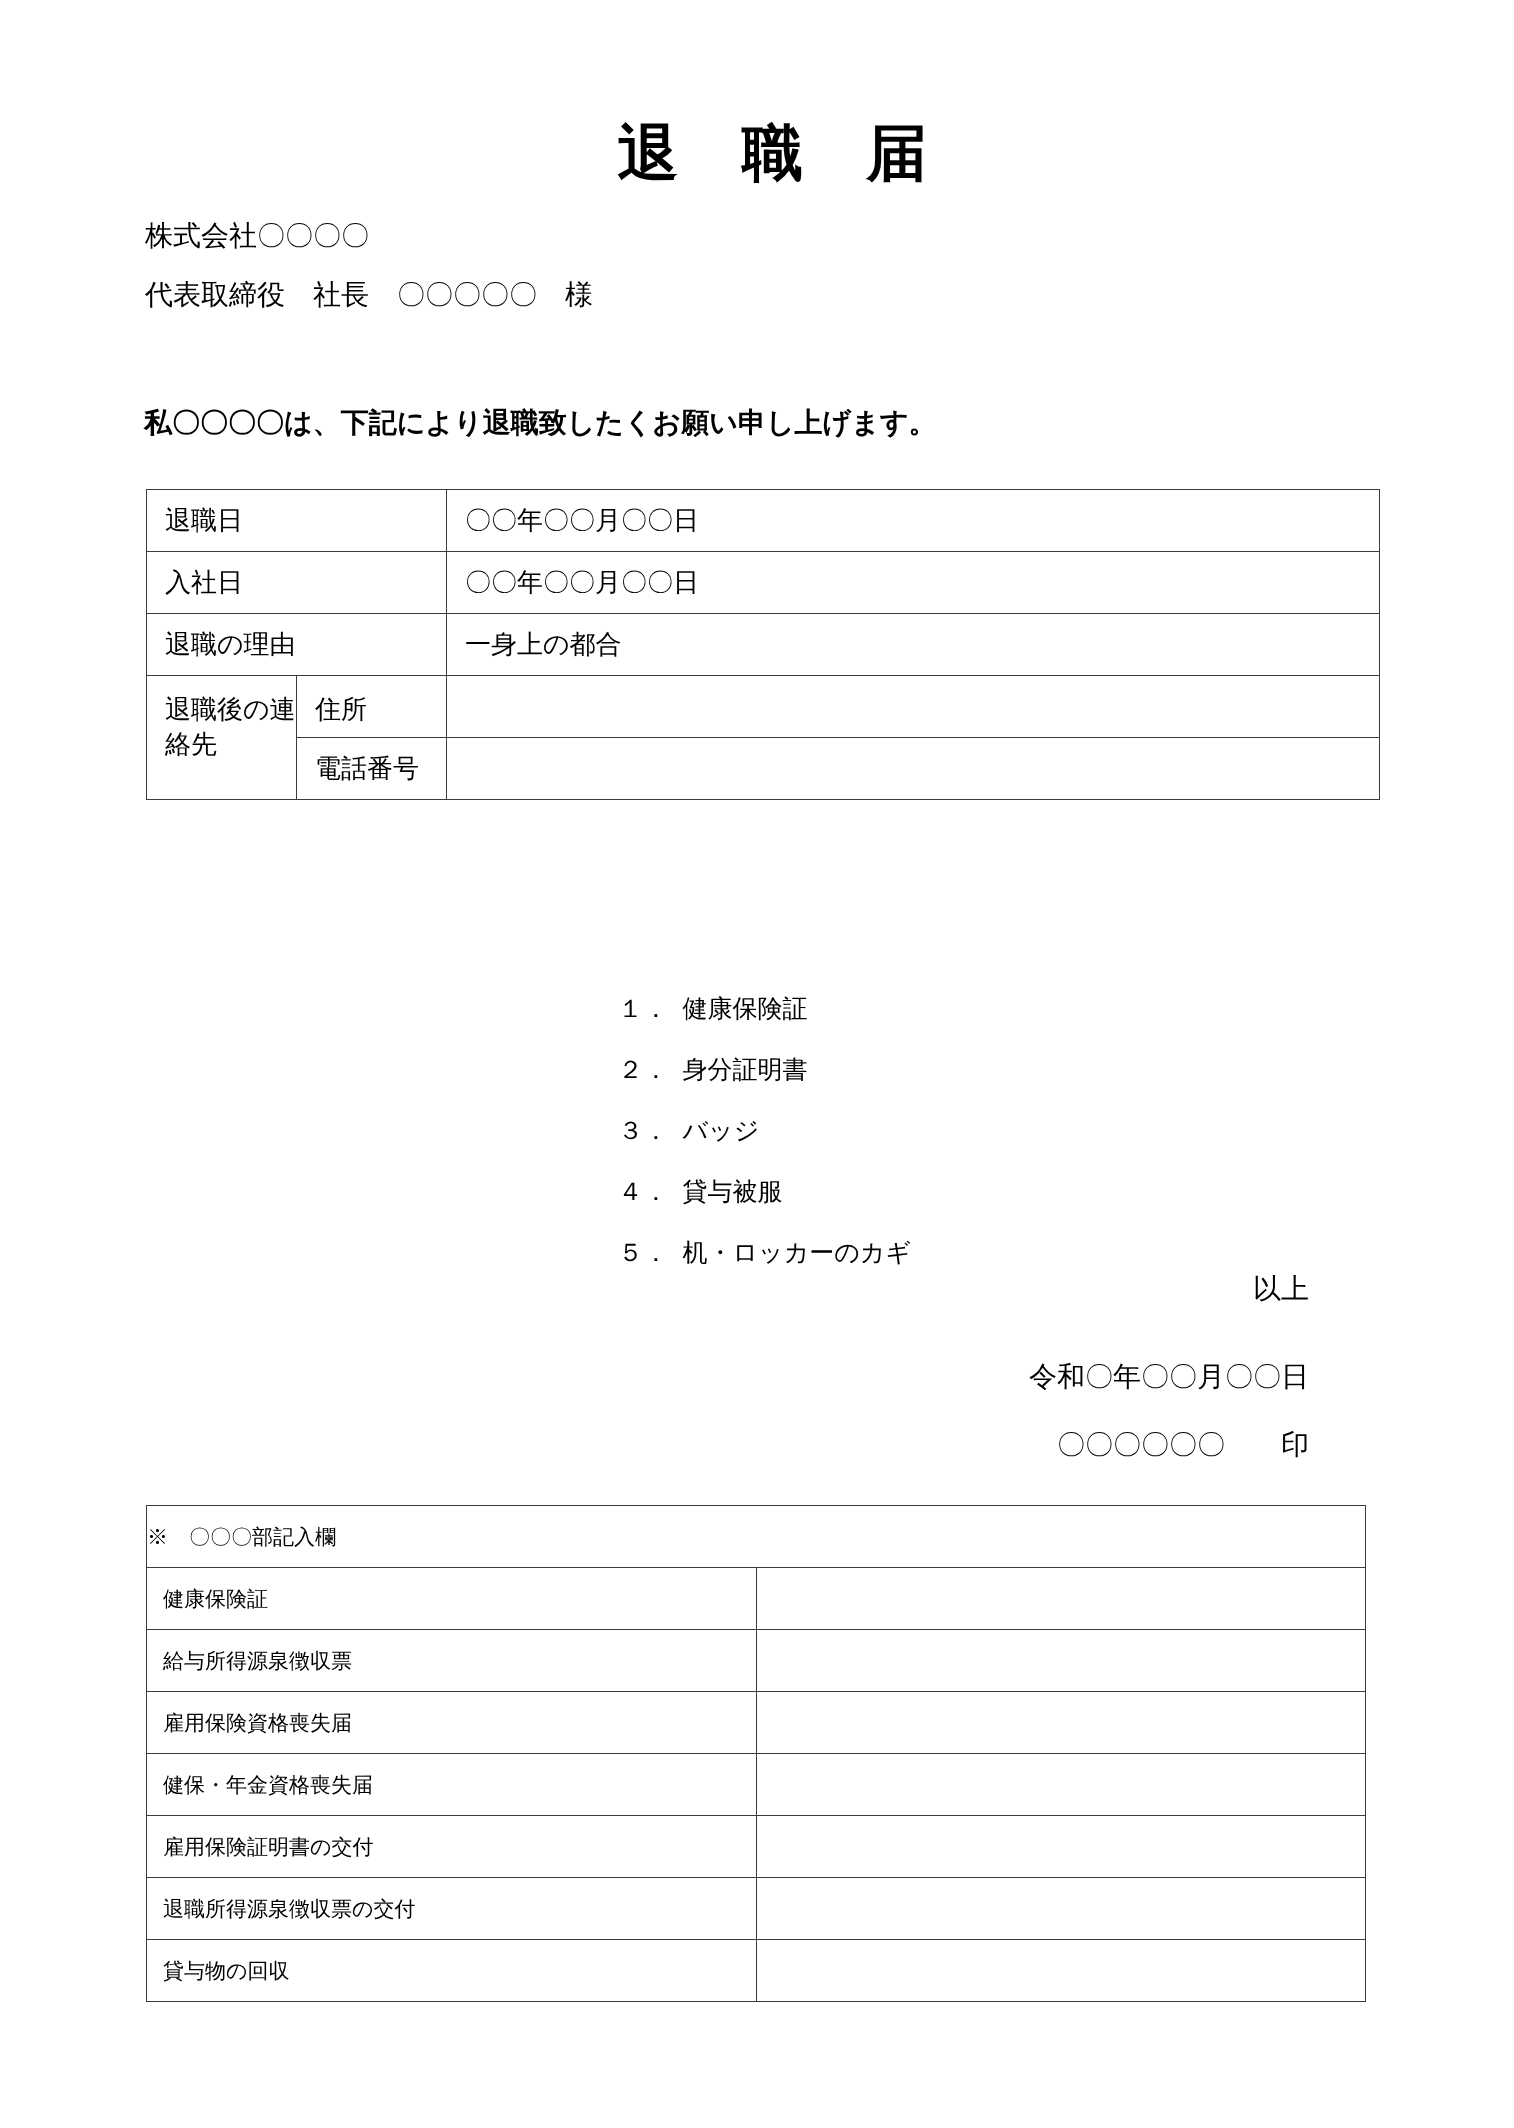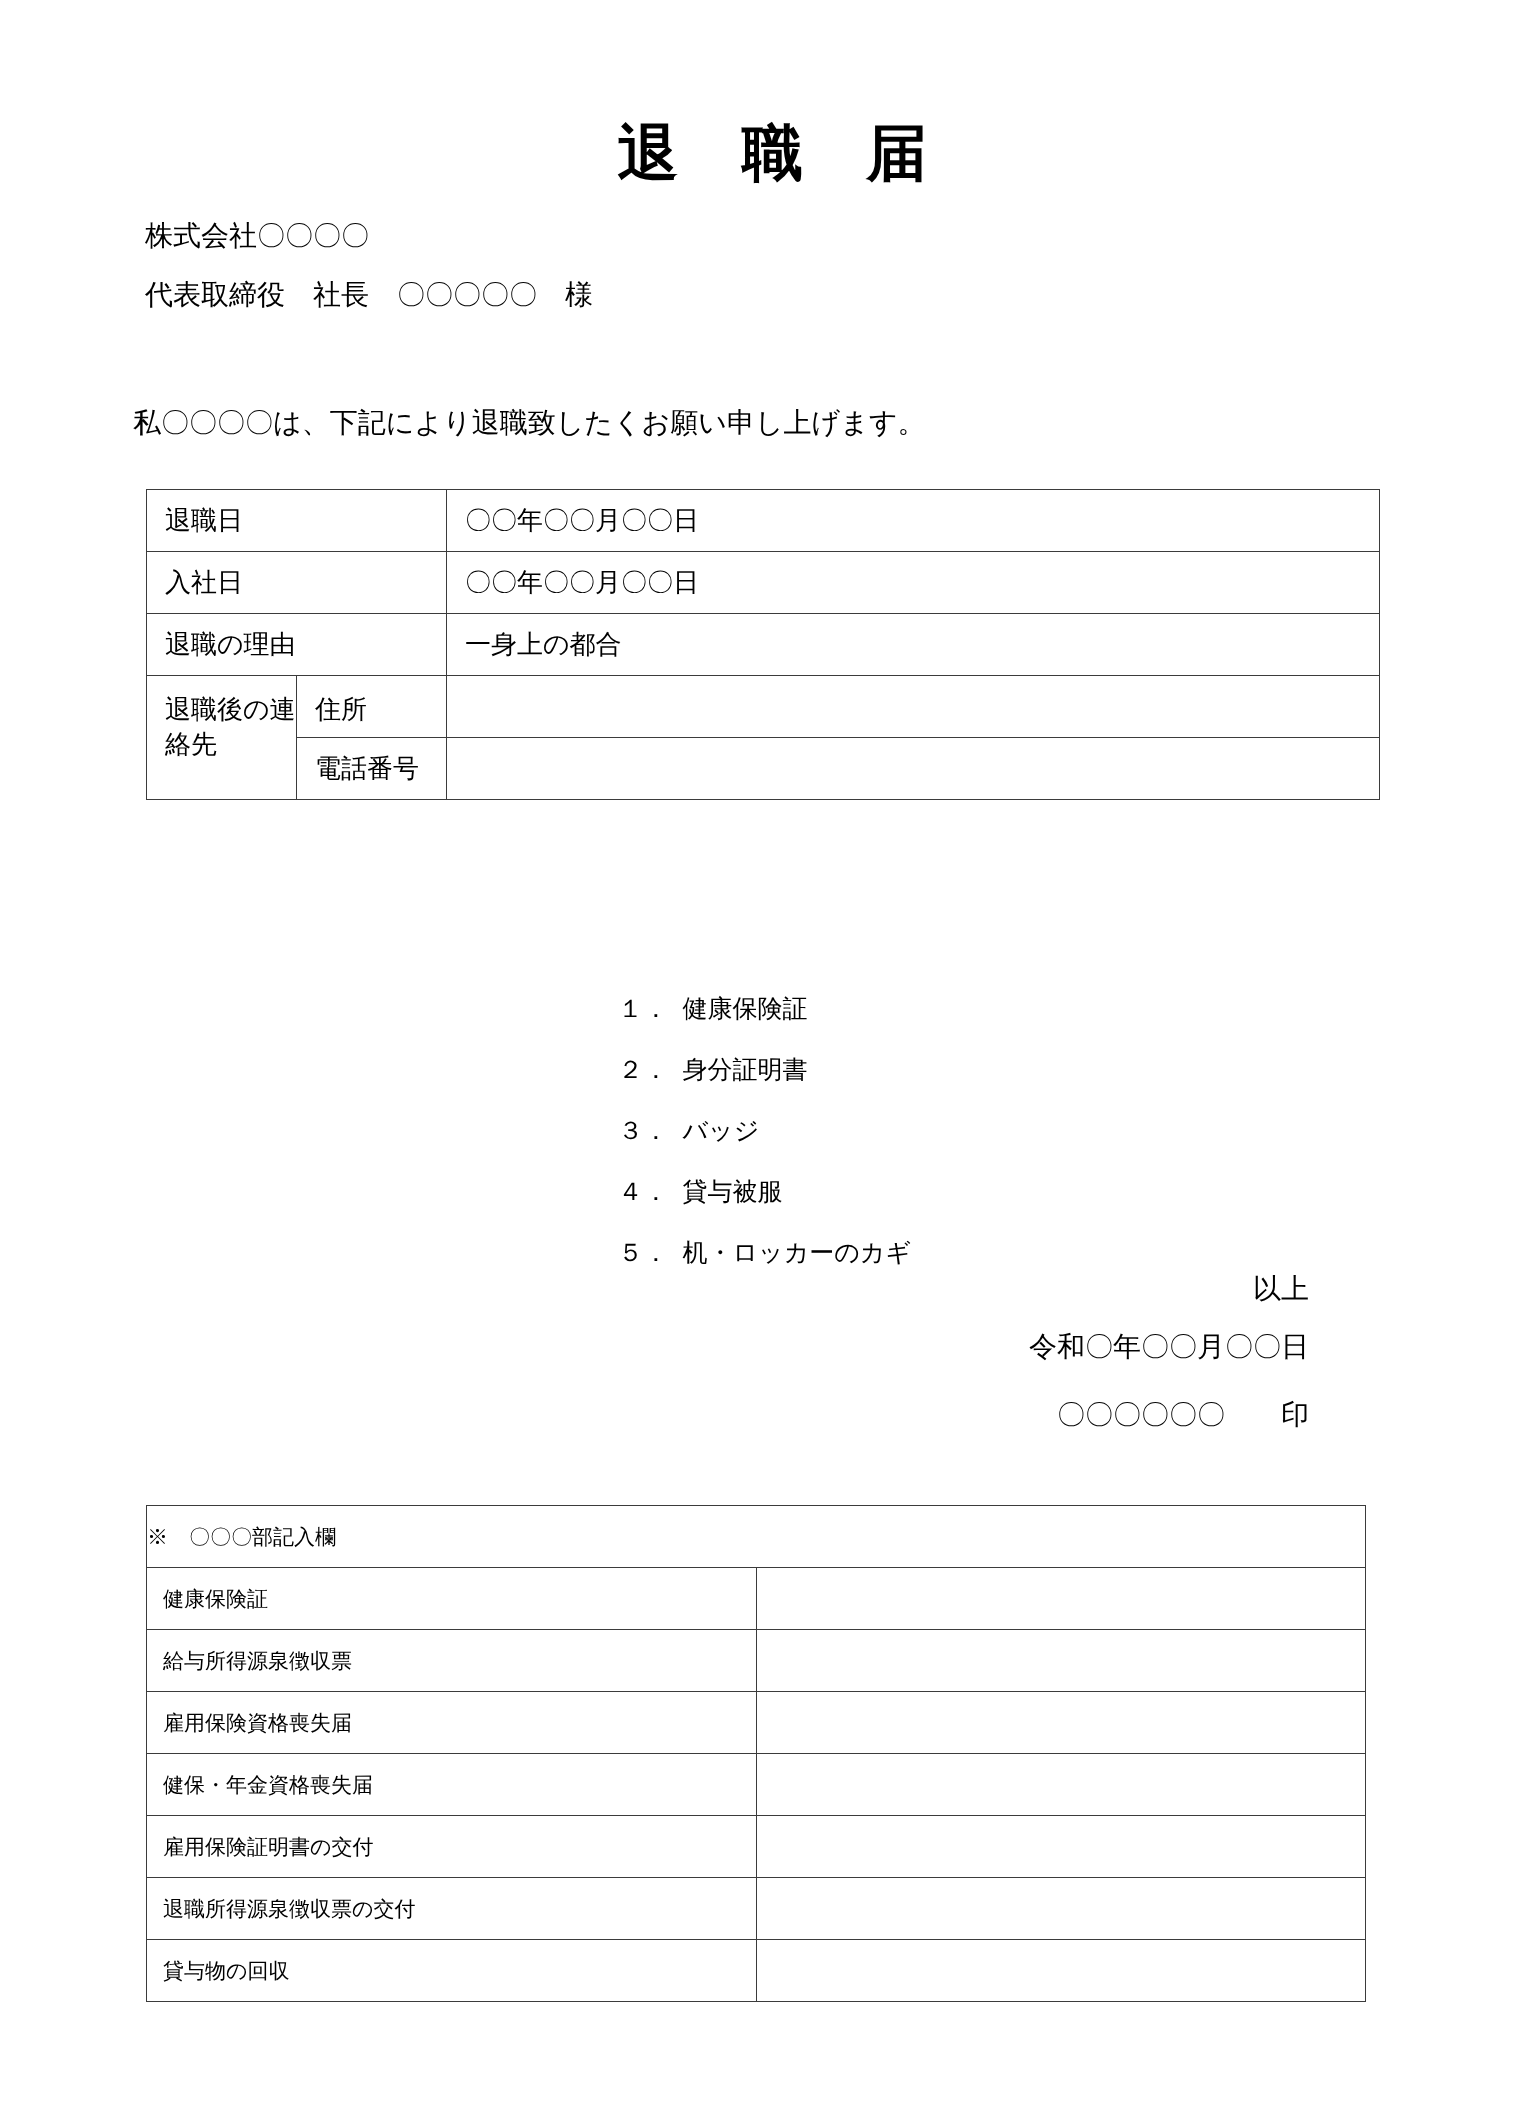--- a/index.html
+++ b/index.html
@@ -52,24 +52,25 @@
   .addr-line {
     font-size: 28px;
     line-height: 1.0;
     margin-bottom: 31px;
     white-space: pre;
   }
 
   
   .lead-para {
     position: absolute;
-    left: 133px;
+    left: 144px;
     top: 404px;
     font-size: 28px;
     white-space: pre;
+    font-weight: bold;
   }
 
   
   .main-table {
     position: absolute;
     left: 146px;
     top: 489px;
     width: 1234px;
     border-collapse: collapse;
     table-layout: fixed;
@@ -119,21 +120,21 @@
     left: 0;
     top: 1275px;
     width: 1514px;
   }
   .closing-line {
     text-align: right;
     font-size: 28px;
     line-height: 1.0;
     white-space: pre;
   }
-  .cl-ijou { padding-right: 205px; margin-bottom: 30px; }
+  .cl-ijou { padding-right: 205px; margin-bottom: 60px; }
   .cl-date { padding-right: 205px; margin-bottom: 40px; }
   .cl-sign { padding-right: 205px; }
 
   
   .bottom-table {
     position: absolute;
     left: 146px;
     top: 1505px;
     width: 1220px;
     border-collapse: collapse;

